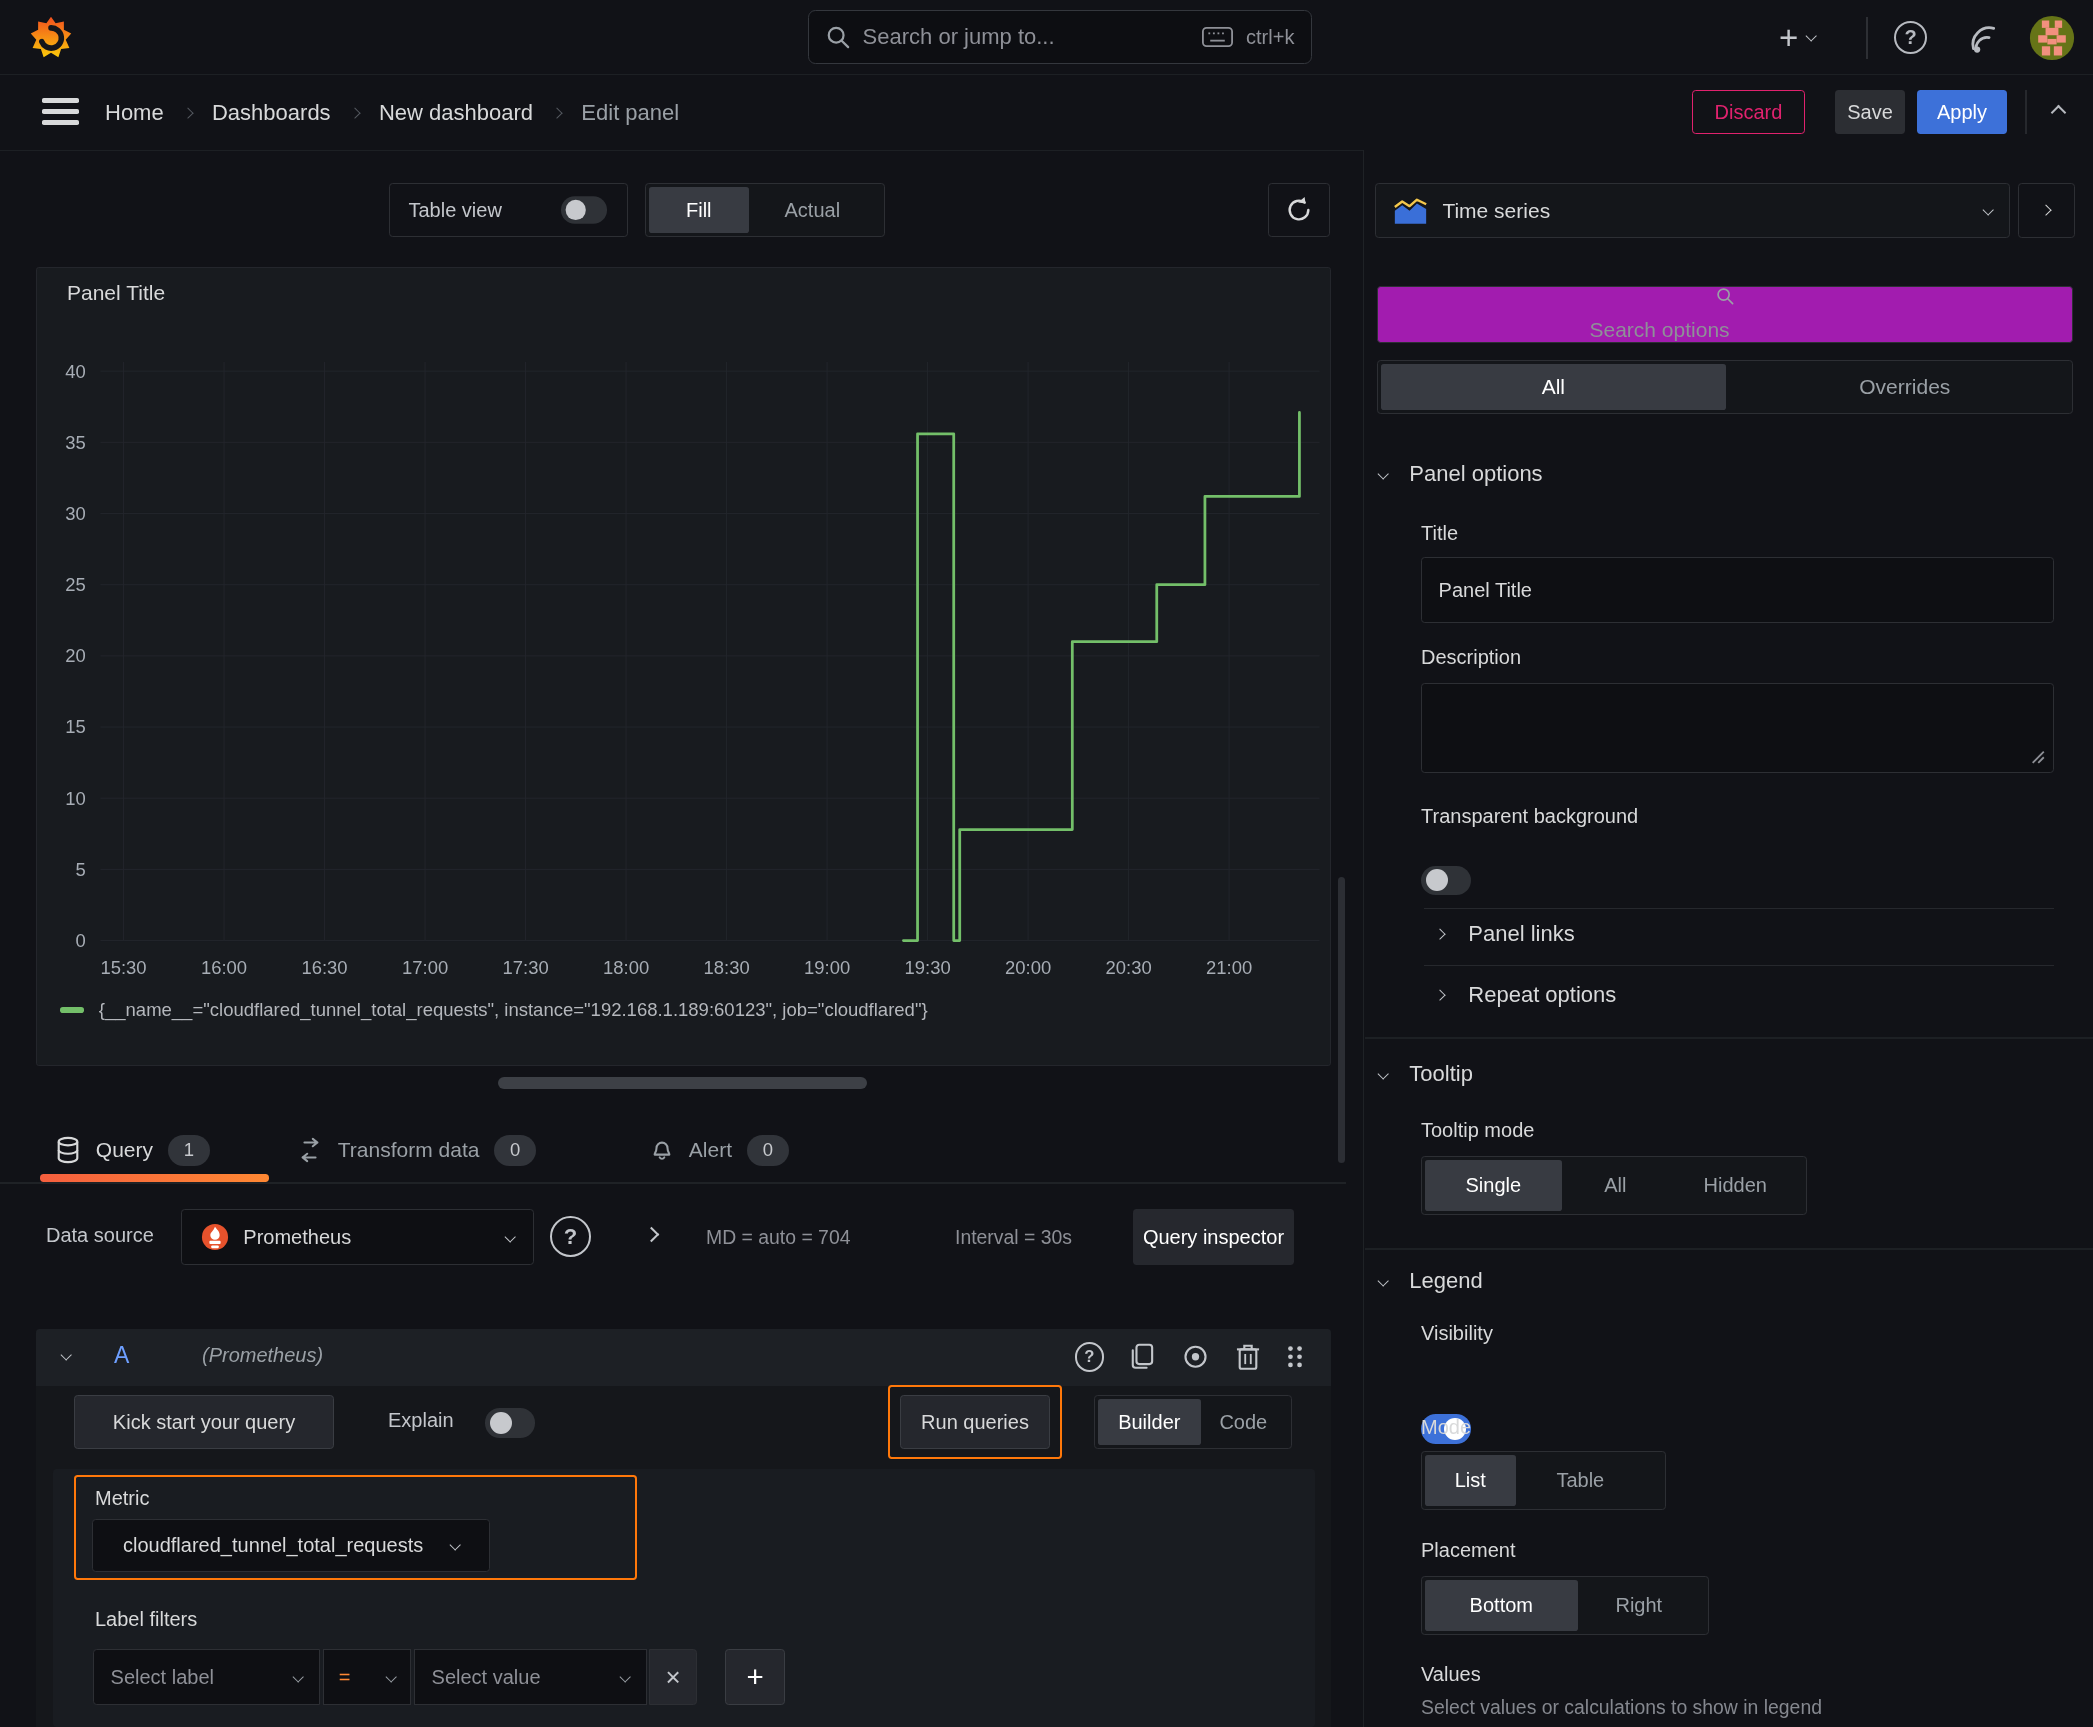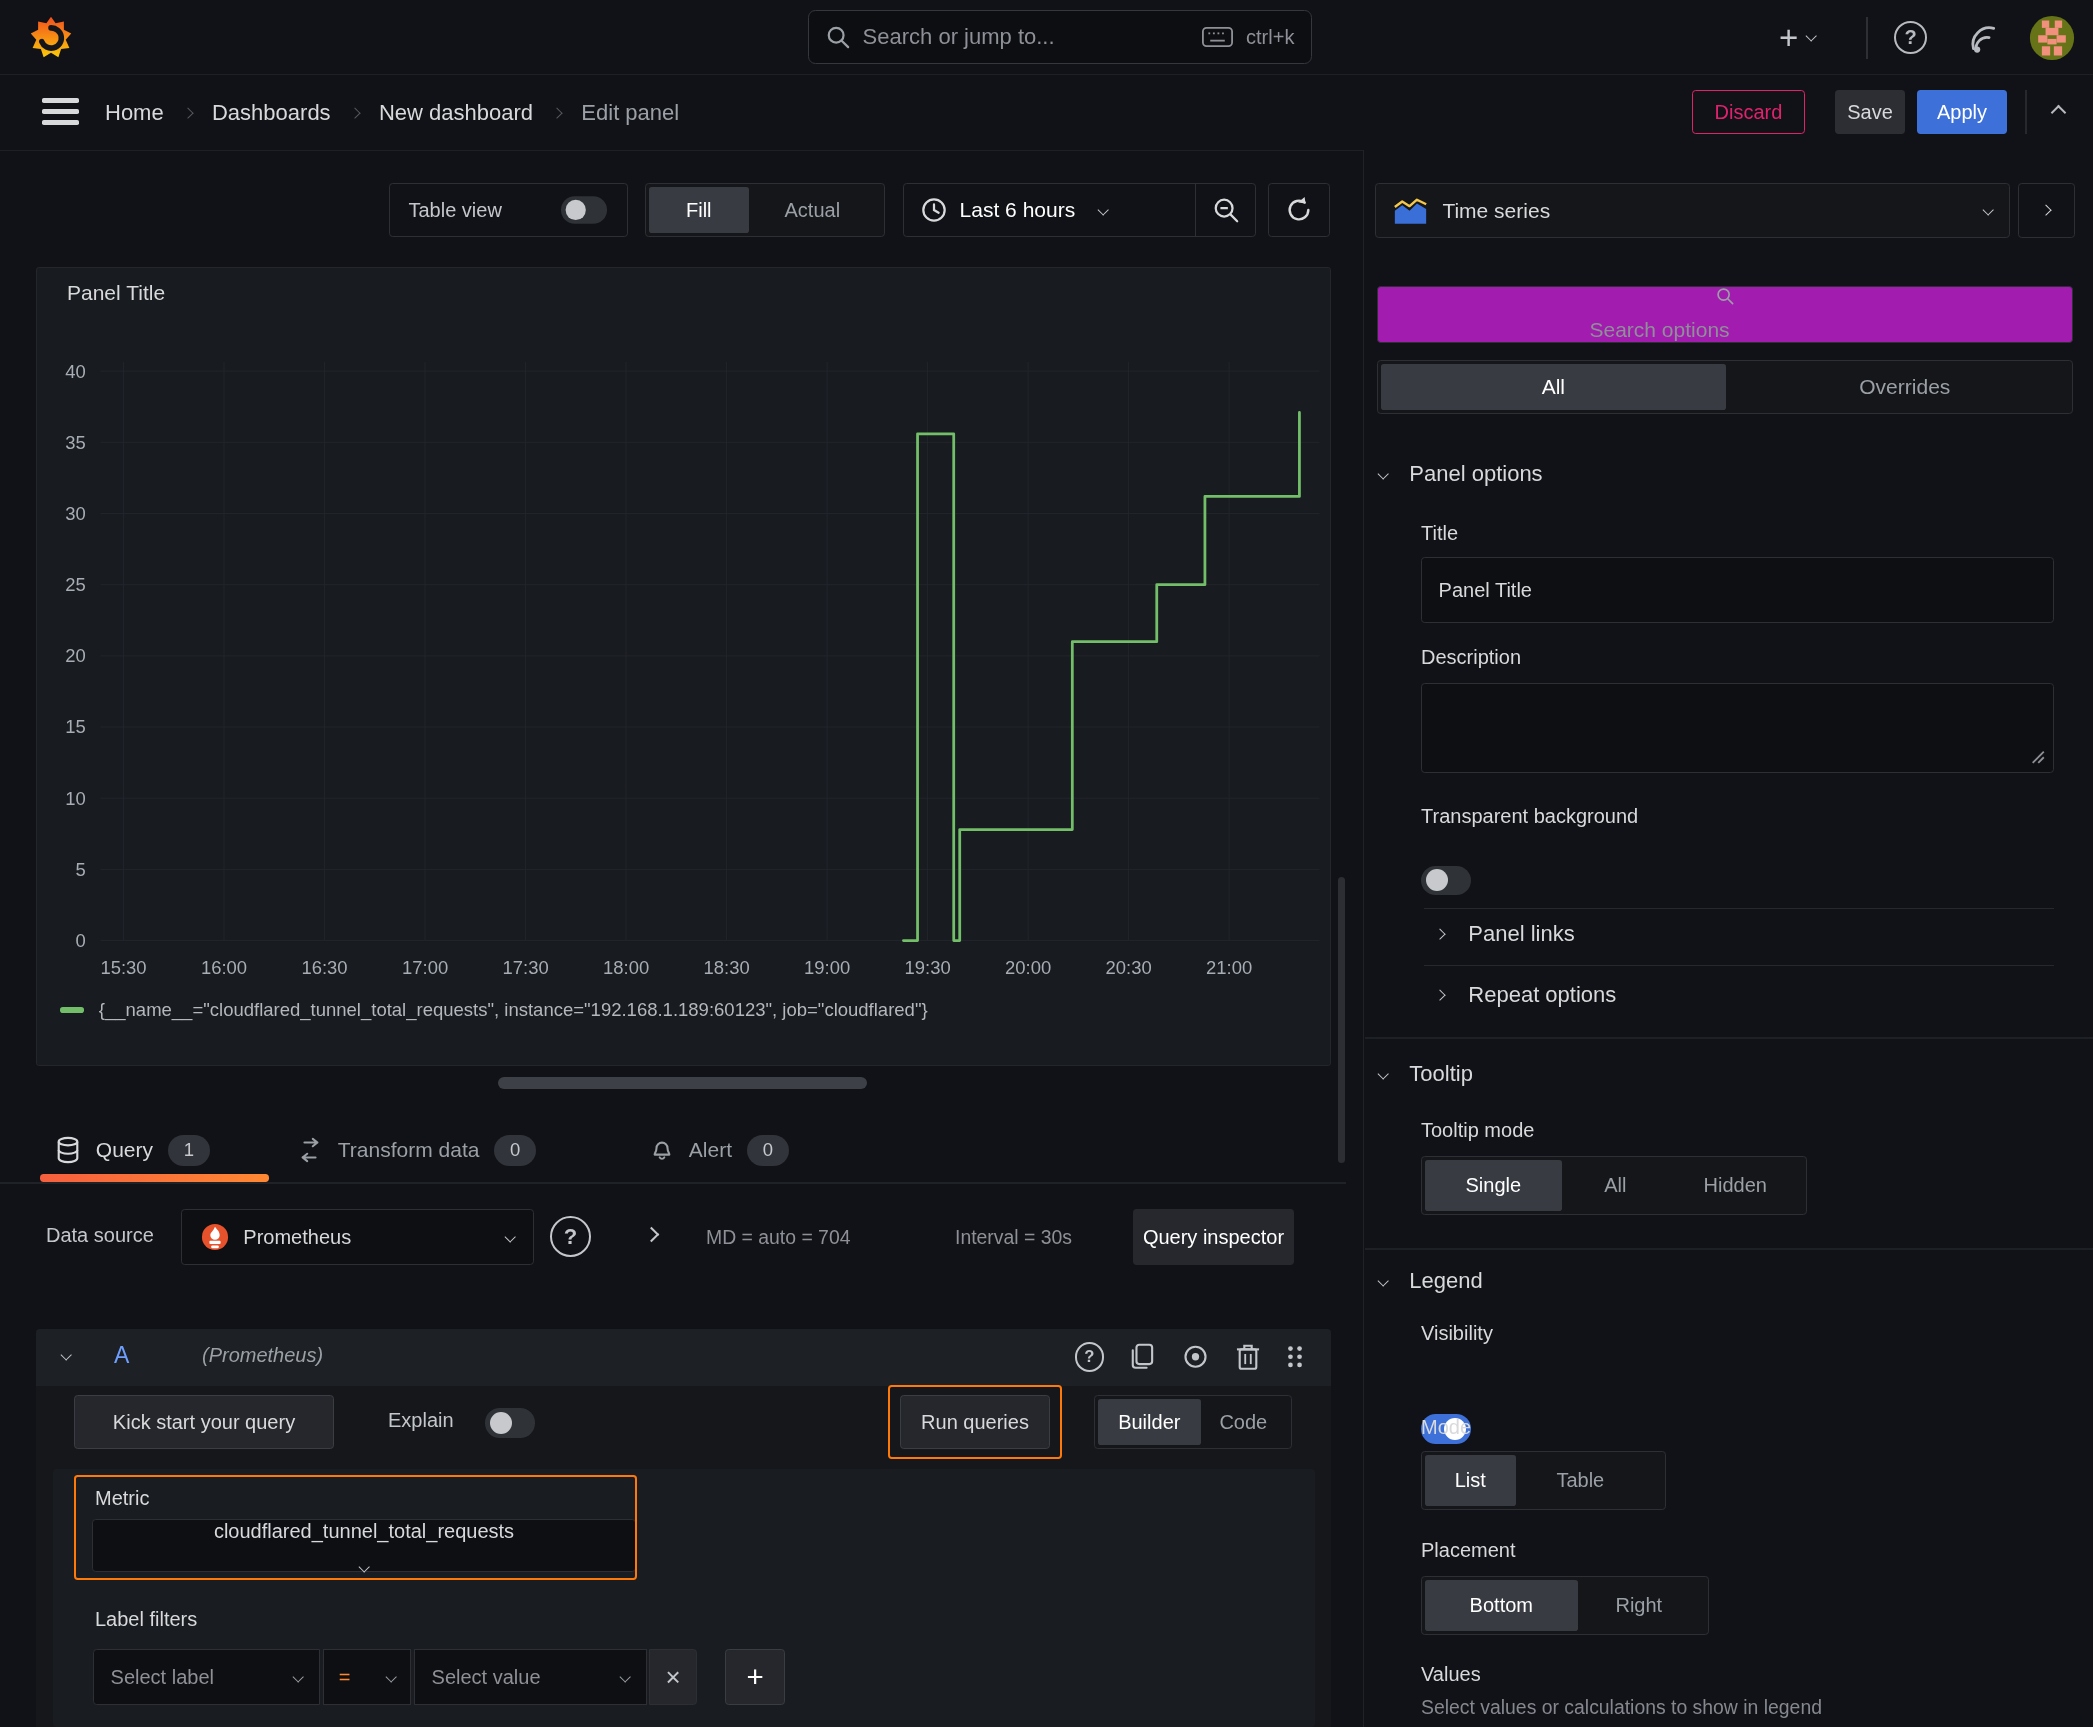--- a/index.html
+++ b/index.html
@@ -132,38 +132,20 @@
   <div class="abs vdiv" style="left:2025px;top:90px;height:44px;background:#26282d;"></div>
   <span class="abs chev up" style="left:2053px;top:107px;color:#b7bac0;"></span>
 
   <div class="abs flex" style="left:389px;top:183px;width:239px;height:54px;border:0.9px solid #2d2f34;border-radius:3.7px;padding:0 18.5px;justify-content:space-between;">
     <span style="font-size:20px;color:#c3c6cb;">Table view</span>
     <div class="toggle" style="transform:scale(0.92);"></div>
   </div>
   <div class="abs segbox" style="left:645px;top:183px;width:240px;height:54px;">
     <div class="seg on" style="width:100px;">Fill</div>
     <div class="seg" style="width:127px;">Actual</div>
-  </div>
-  <div class="abs flex" style="left:903px;top:183px;width:353px;height:54px;border:0.9px solid #2d2f34;border-radius:3.7px;">
-    <div class="flex" style="flex:1;height:100%;padding:0 16.6px;gap:13px;">
-      <svg width="26" height="26" viewBox="0 0 28 28">
-        <circle cx="14" cy="14" r="11.5" fill="none" stroke="#d8d9da" stroke-width="2.4"></circle>
-        <path d="M14 8 v6 l5 3" fill="none" stroke="#d8d9da" stroke-width="2.4" stroke-linecap="round"></path>
-      </svg>
-      <span style="font-size:21px;color:#ffffff;">Last 6 hours</span>
-      <span class="chev down sm" style="margin-left:11px;color:#c3c6cb;"></span>
-    </div>
-    <div class="vdiv" style="width:0.9px;height:54px;background:#2d2f34;"></div>
-    <div class="iconbtn" style="width:59px;height:100%;">
-      <svg width="28" height="28" viewBox="0 0 30 30">
-        <circle cx="13" cy="13" r="9" fill="none" stroke="#d8d9da" stroke-width="2.4"></circle>
-        <line x1="9" y1="13" x2="17" y2="13" stroke="#d8d9da" stroke-width="2.4"></line>
-        <line x1="20" y1="20" x2="27" y2="27" stroke="#d8d9da" stroke-width="2.4" stroke-linecap="round"></line>
-      </svg>
-    </div>
   </div>
   <div class="abs iconbtn" style="left:1268px;top:183px;width:62px;height:54px;border:0.9px solid #2d2f34;border-radius:3.7px;">
     <svg width="28" height="28" viewBox="0 0 30 30">
       <path d="M25 15 a10 10 0 1 1 -4 -8" fill="none" stroke="#d8d9da" stroke-width="2.6" stroke-linecap="round"></path>
       <path d="M21 1 l1 7 l-8 -1 Z" fill="#d8d9da"></path>
     </svg>
   </div>
 
   <div class="abs" style="left:36px;top:267px;width:1295px;height:799px;background:#181b1f;border:0.9px solid #24262c;border-radius:2.8px;">
     <div style="position:absolute;left:30px;top:13px;font-size:21px;color:#d8d9da;">Panel Title</div>
@@ -310,21 +292,21 @@
   <div class="abs toggle" style="left:485px;top:1408px;"></div>
   <div class="abs btn btn-secondary" style="left:900px;top:1395px;width:150px;height:54px;">Run queries</div>
   <div class="hl" style="left:888px;top:1385px;width:174px;height:74px;"></div>
   <div class="abs segbox" style="left:1094px;top:1395px;width:198px;height:54px;">
     <div class="seg on" style="width:103px;">Builder</div>
     <div class="seg" style="width:85px;">Code</div>
   </div>
 
   <div class="abs" style="left:53px;top:1469px;width:1262px;height:258px;background:#191c21;border-radius:3.7px;"></div>
   <span class="abs" style="left:95px;top:1487px;font-size:20px;color:#d8d9da;">Metric</span>
-  <div class="abs flex" style="left:92px;top:1519px;width:544px;height:53px;background:#0e0f13;border:0.9px solid #2d2f34;border-radius:3.7px;padding:0 6px;gap:14.8px;flex-direction:column;">
+  <div class="abs flex" style="left:92px;top:1519px;width:398px;height:53px;background:#0e0f13;border:0.9px solid #2d2f34;border-radius:3.7px;padding:0 30px;gap:14.8px;">
     <span style="font-size:20px;color:#d8d9da;flex:1;">cloudflared_tunnel_total_requests</span>
     <span class="chev down sm" style="color:#c3c6cb;"></span>
   </div>
   <div class="hl" style="left:74px;top:1475px;width:563px;height:105px;"></div>
 
   <span class="abs" style="left:95px;top:1608px;font-size:20px;color:#d8d9da;">Label filters</span>
   <div class="abs flex" style="left:93px;top:1649px;width:227px;height:56px;background:#0e0f13;border:0.9px solid #2d2f34;border-radius:3.7px 0 0 3.7px;padding:0 16.6px;gap:11px;">
     <span style="font-size:20px;color:#8e9097;flex:1;">Select label</span>
     <span class="chev down sm" style="color:#9aa0a6;"></span>
   </div>

